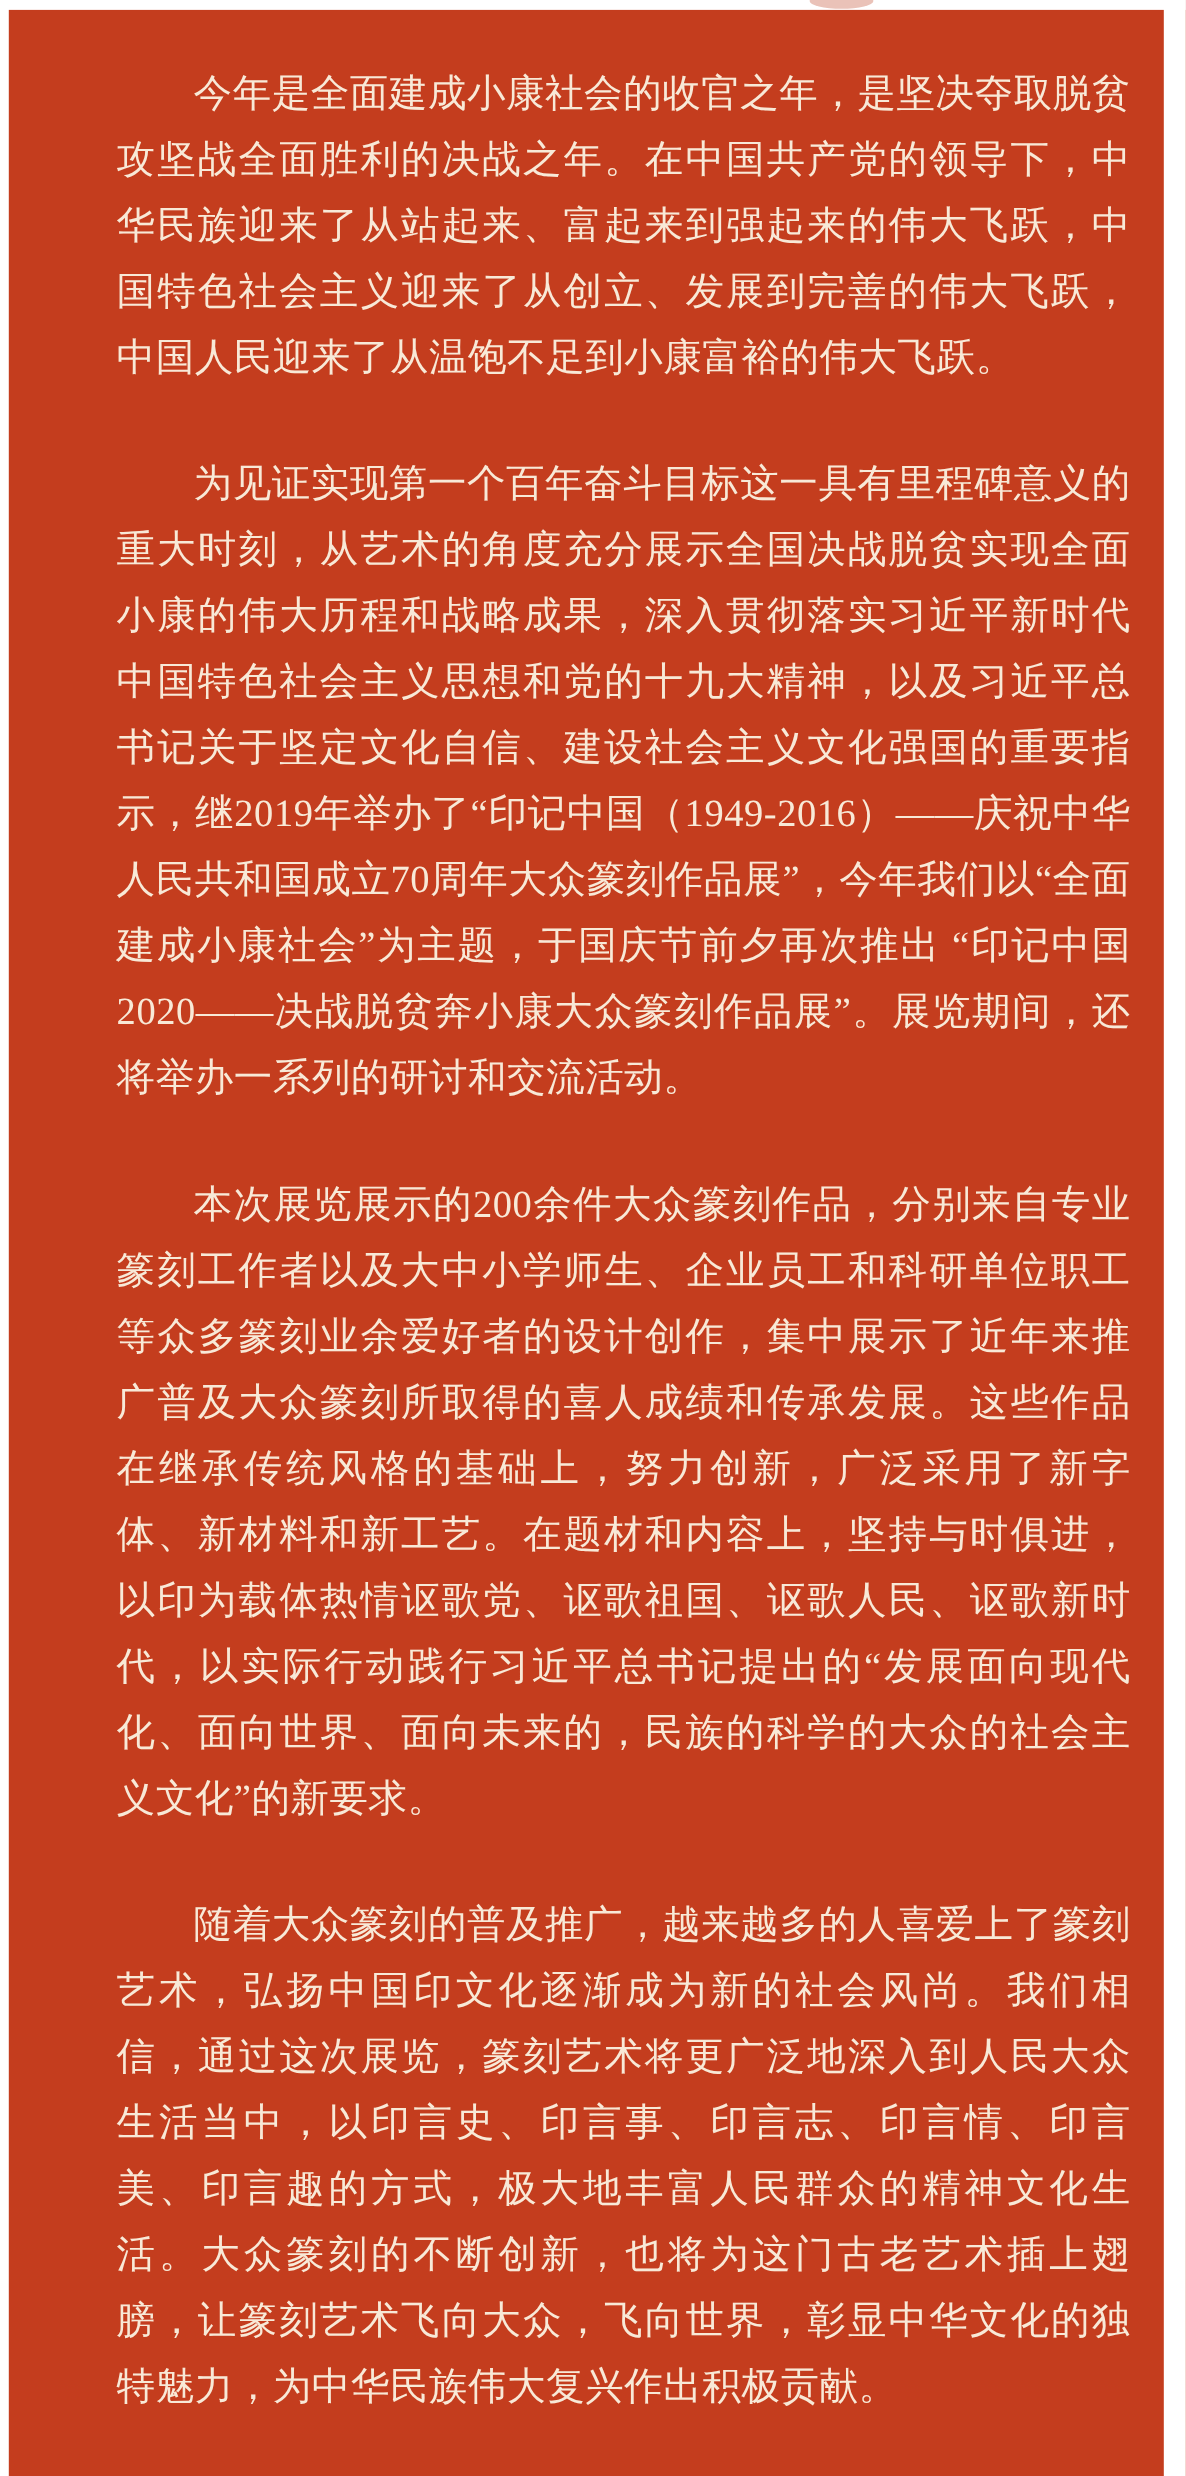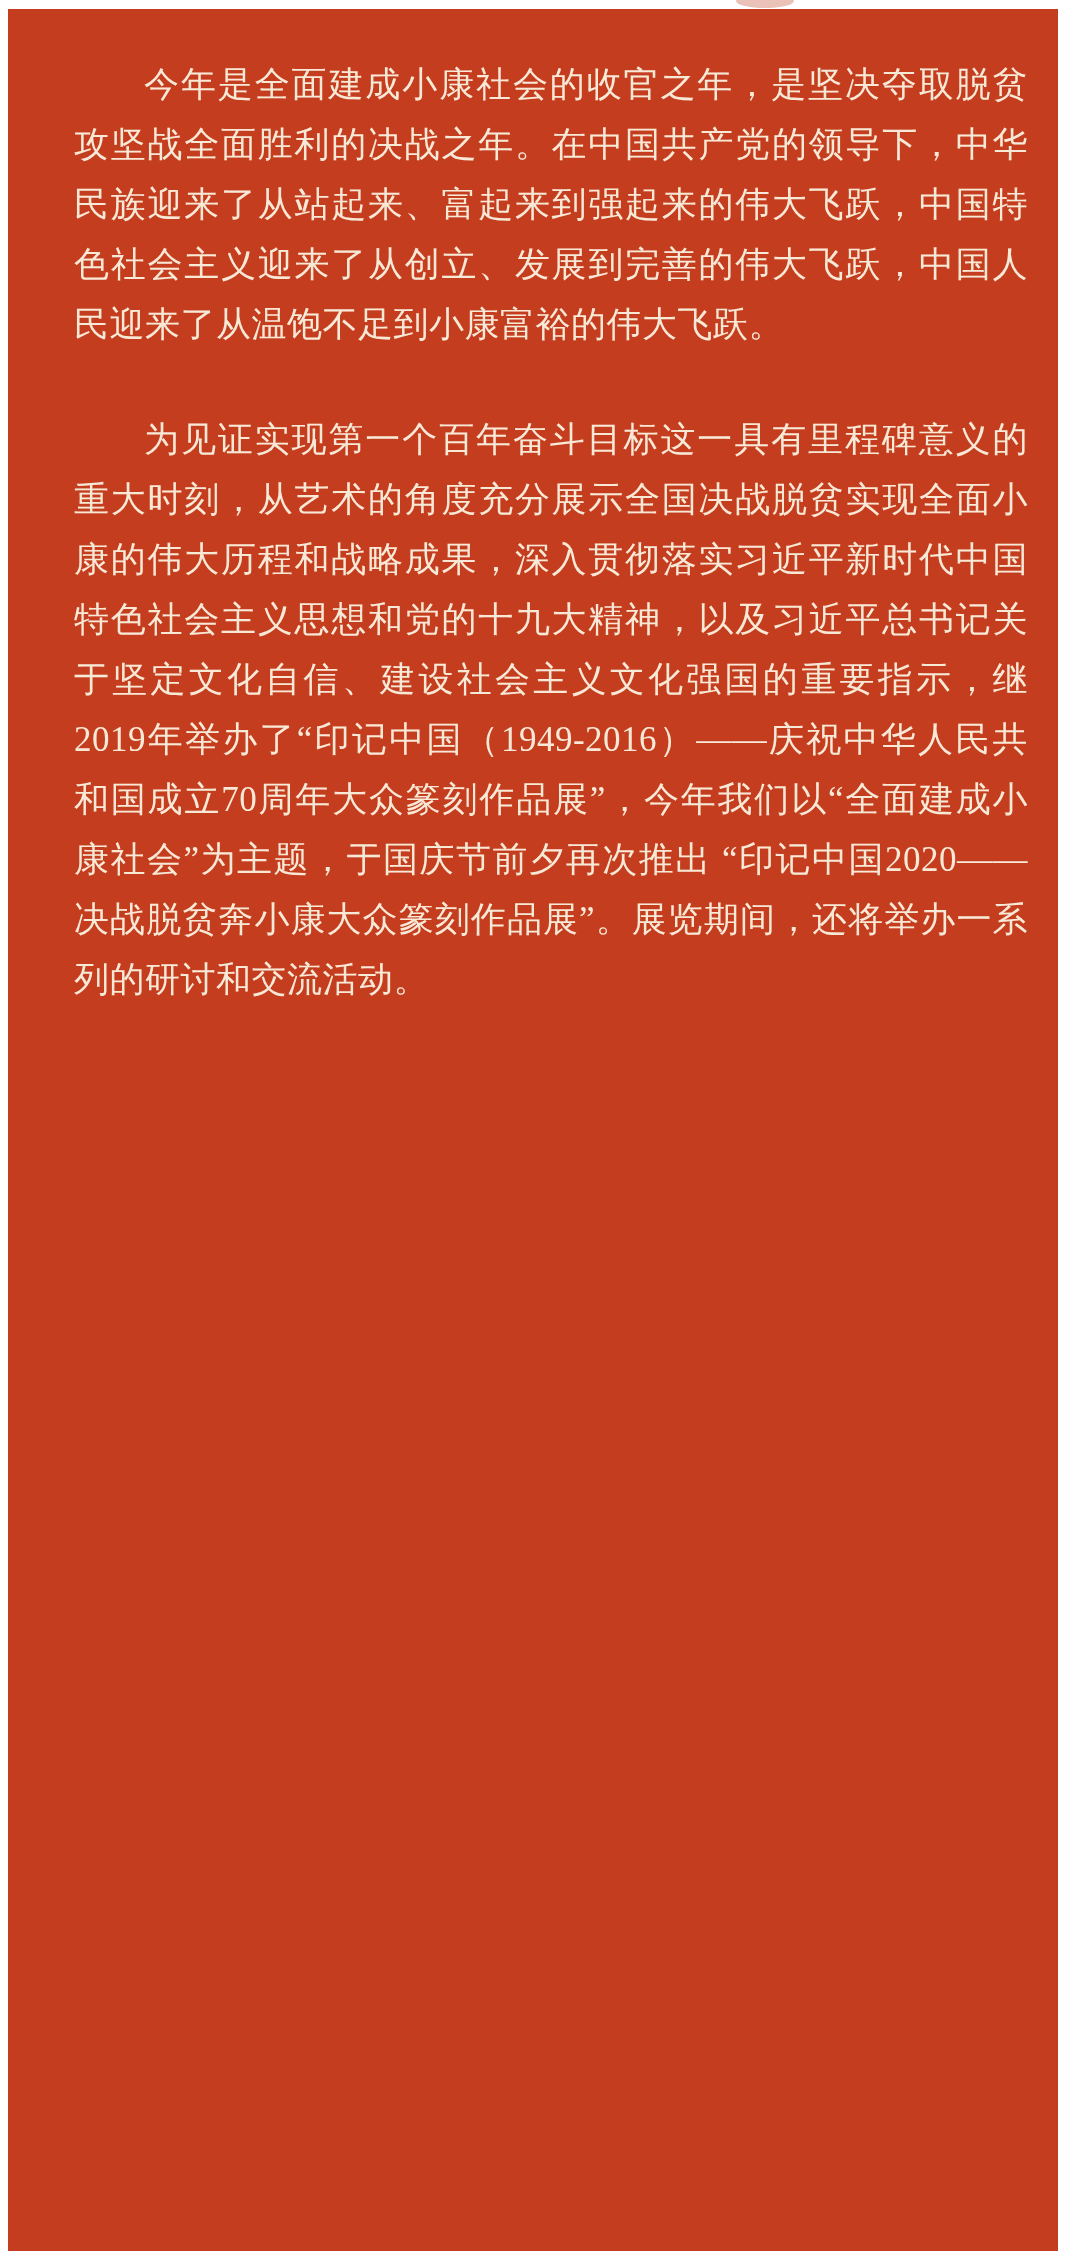--- a/index.html
+++ b/index.html
@@ -40,31 +40,34 @@
     background:var(--panel-red);
   }
   .article{
     padding:46px 30px 0 66px;
     color:var(--text-cream);
     font-size:35px;
     line-height:60px;
     text-align:justify;
     text-align-last:left;
     letter-spacing:0.5px;
+    margin-left:32px;
   }
   .para{
     margin:0 0 55px 0;
     text-indent:2em;
   }
 </style>
 </head>
 <body>
 
 <div class="top-strip">
   <div class="top-graphic"></div>
 </div>
 
 <div class="red-panel">
   <div class="article">
     <p class="para">今年是全面建成小康社会的收官之年，是坚决夺取脱贫攻坚战全面胜利的决战之年。在中国共产党的领导下，中华民族迎来了从站起来、富起来到强起来的伟大飞跃，中国特色社会主义迎来了从创立、发展到完善的伟大飞跃，中国人民迎来了从温饱不足到小康富裕的伟大飞跃。</p>
     <p class="para">为见证实现第一个百年奋斗目标这一具有里程碑意义的重大时刻，从艺术的角度充分展示全国决战脱贫实现全面小康的伟大历程和战略成果，深入贯彻落实习近平新时代中国特色社会主义思想和党的十九大精神，以及习近平总书记关于坚定文化自信、建设社会主义文化强国的重要指示，继2019年举办了“印记中国（1949-2016）——庆祝中华人民共和国成立70周年大众篆刻作品展”，今年我们以“全面建成小康社会”为主题，于国庆节前夕再次推出 “印记中国2020——决战脱贫奔小康大众篆刻作品展”。展览期间，还将举办一系列的研讨和交流活动。</p>
+    <p class="para">本次展览展示的200余件大众篆刻作品，分别来自专业篆刻工作者以及大中小学师生、企业员工和科研单位职工等众多篆刻业余爱好者的设计创作，集中展示了近年来推广普及大众篆刻所取得的喜人成绩和传承发展。这些作品在继承传统风格的基础上，努力创新，广泛采用了新字体、新材料和新工艺。在题材和内容上，坚持与时俱进，以印为载体热情讴歌党、讴歌祖国、讴歌人民、讴歌新时代，以实际行动践行习近平总书记提出的“发展面向现代化、面向世界、面向未来的，民族的科学的大众的社会主义文化”的新要求。</p>
+    <p class="para">随着大众篆刻的普及推广，越来越多的人喜爱上了篆刻艺术，弘扬中国印文化逐渐成为新的社会风尚。我们相信，通过这次展览，篆刻艺术将更广泛地深入到人民大众生活当中，以印言史、印言事、印言志、印言情、印言美、印言趣的方式，极大地丰富人民群众的精神文化生活。大众篆刻的不断创新，也将为这门古老艺术插上翅膀，让篆刻艺术飞向大众，飞向世界，彰显中华文化的独特魅力，为中华民族伟大复兴作出积极贡献。</p>
   </div>
 </div>
 
 </body></html>

